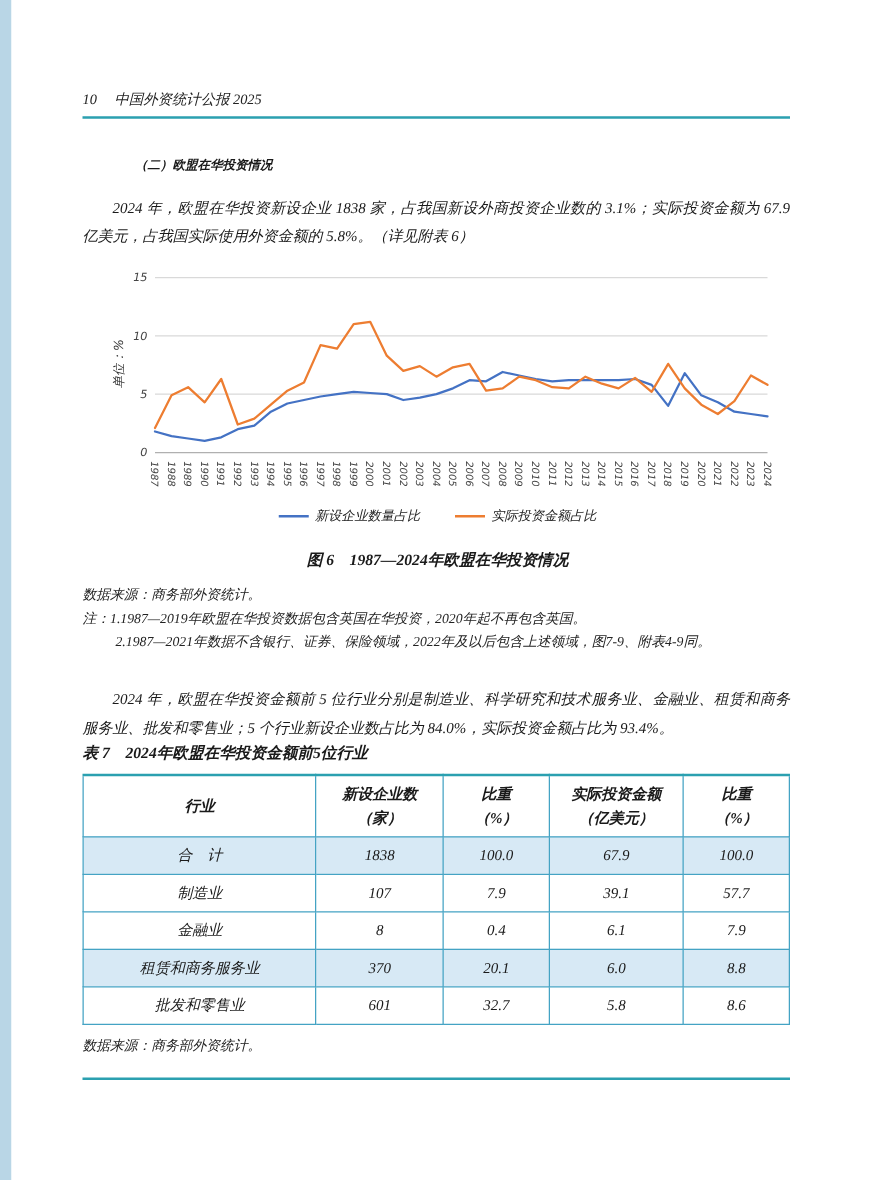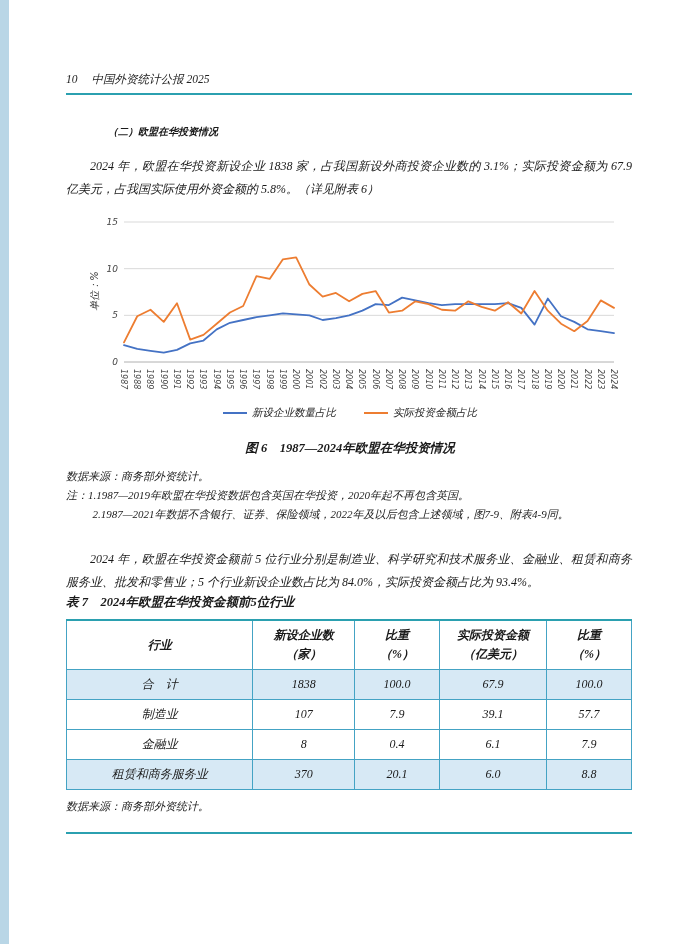--- a/index.html
+++ b/index.html
@@ -216,20 +216,27 @@
           <td>6.1</td>
           <td>7.9</td>
         </tr>
         <tr class="shaded">
           <td>租赁和商务服务业</td>
           <td>370</td>
           <td>20.1</td>
           <td>6.0</td>
           <td>8.8</td>
         </tr>
+        <tr>
+          <td>批发和零售业</td>
+          <td>601</td>
+          <td>32.7</td>
+          <td>5.8</td>
+          <td>8.6</td>
+        </tr>
       </tbody>
   </table>
 
   <p class="table-source">数据来源：商务部外资统计。</p>
 
   <div class="bottom-rule"></div>
 
 </div>
 
 </body></html>

